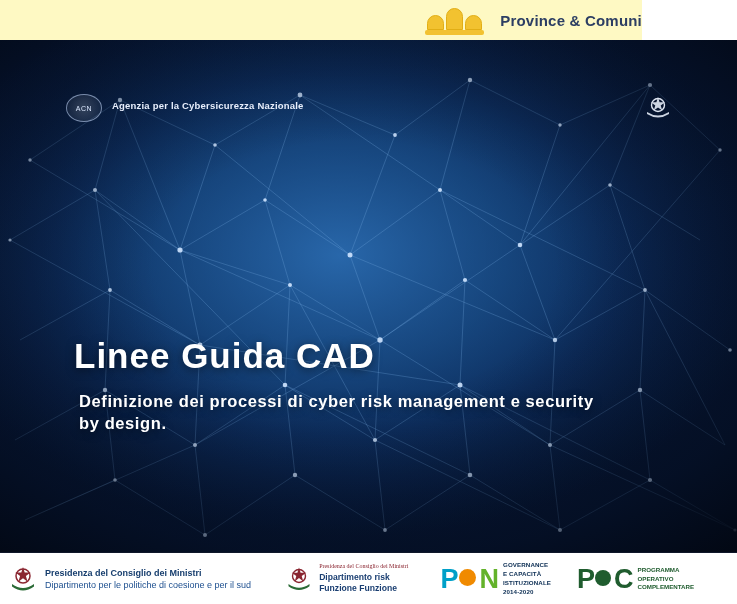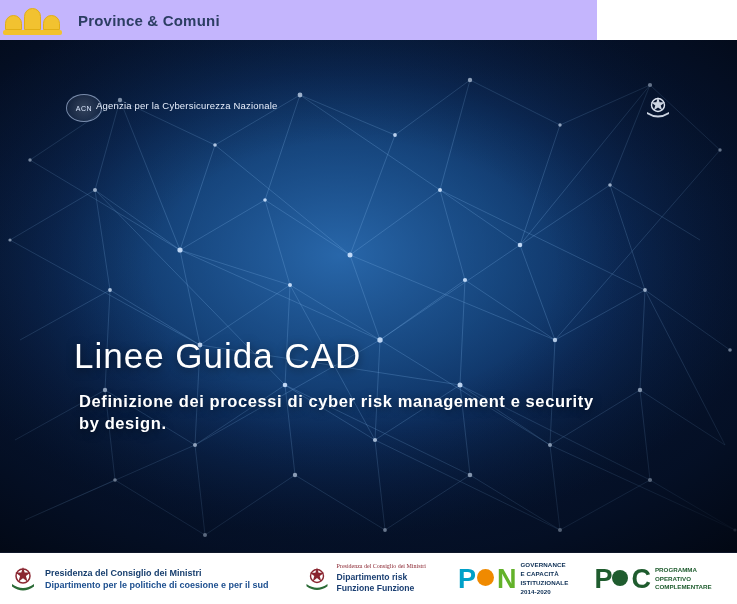--- a/index.html
+++ b/index.html
@@ -10,25 +10,25 @@
   body {
     width: 737px;
     height: 604px;
     overflow: hidden;
     font-family: "Liberation Sans", sans-serif;
   }
 
   
   .topbar {
     height: 40px;
-    width: 597px;
-    background: #c4b5fd;
+    width: 642px;
+    background: #fef9c3;
     display: flex;
     align-items: center;
-    justify-content: flex-start;
+    justify-content: flex-end;
     gap: 12px;
     position: relative;
   }
   .topbar-logo {
     width: 66px;
     height: 30px;
     position: relative;
   }
   .topbar-logo .arc {
     position: absolute;
@@ -101,43 +101,43 @@
     background: radial-gradient(circle at 50% 50%, rgba(255,255,255,.18), rgba(255,255,255,.02));
     display: flex;
     align-items: center;
     justify-content: center;
     font-size: 7px;
     color: #dce8ff;
     letter-spacing: .5px;
   }
   .acn-text {
     position: absolute;
-    left: 96px;
+    left: 112px;
     top: 4px;
     font-size: 9.5px;
     color: #e7eefc;
     letter-spacing: .2px;
-    font-weight: normal;
+    font-weight: bold;
   }
   .emblem {
     position: absolute;
     right: 62px;
     top: -4px;
     width: 34px;
     height: 30px;
     opacity: .95;
   }
 
   
   .hero-title {
     position: absolute;
     left: 74px;
     top: 296px;
     font-size: 35px;
-    font-weight: normal;
+    font-weight: bold;
     color: #ffffff;
     letter-spacing: 1px;
     text-shadow: 0 2px 10px rgba(0,0,0,.55);
     margin: 0;
   }
   .hero-sub {
     position: absolute;
     left: 70px;
     top: 342px;
     width: 520px;
@@ -163,21 +163,21 @@
   .f-item { display: flex; align-items: center; }
 
   .f-rep-emblem { width: 30px; height: 34px; margin-left: 8px; }
   .f-pcm-text {
     margin-left: 7px;
     font-size: 9px;
     color: #173e6e;
     line-height: 1.35;
     font-weight: bold;
   }
-  .f-pcm-text .l2 { font-weight: bold; color: #1d4f8f; }
+  .f-pcm-text .l2 { font-weight: normal; color: #1d4f8f; }
 
   .f-dfp { margin-left: 34px; display: flex; align-items: center; }
   .f-dfp-emblem { width: 28px; height: 32px; }
   .f-dfp-text {
     margin-left: 6px;
     font-size: 8.6px;
     color: #1b3f72;
     line-height: 1.3;
     font-weight: bold;
   }

